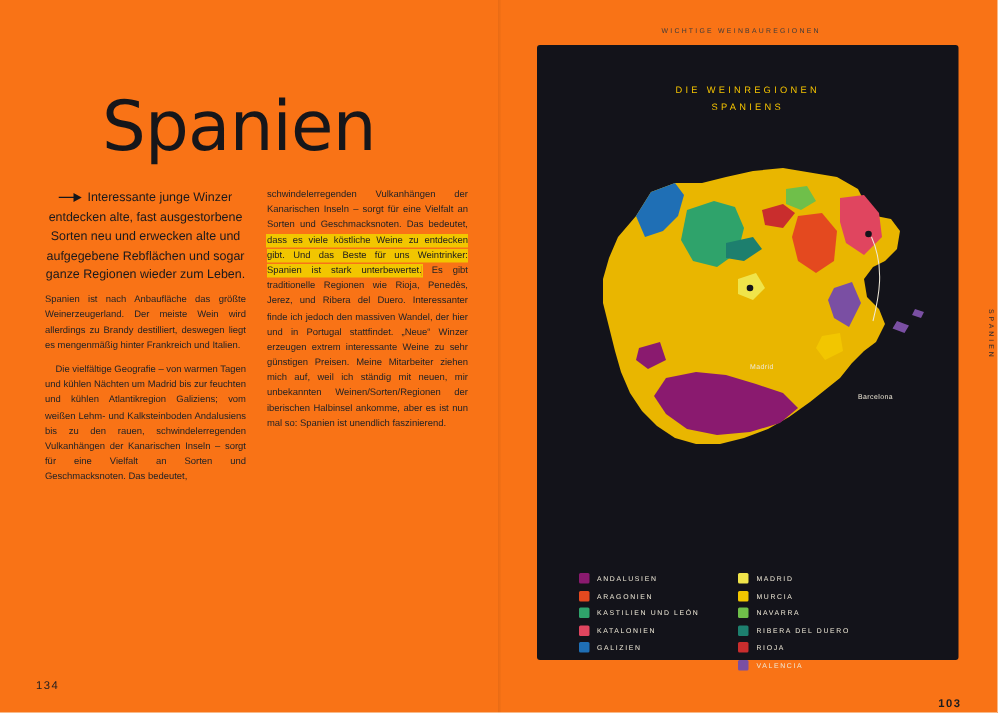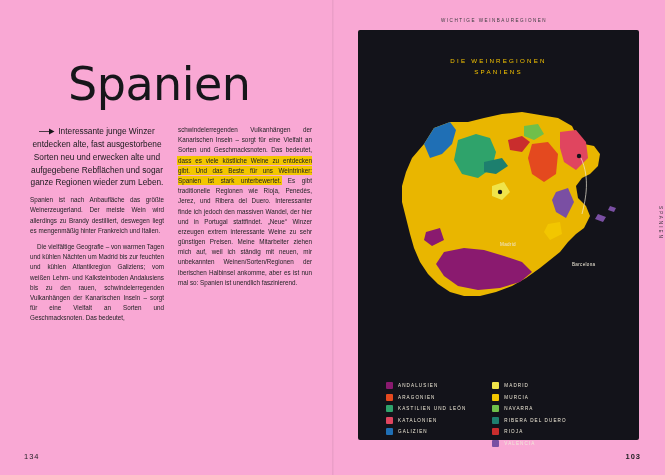--- a/index.html
+++ b/index.html
@@ -6,21 +6,21 @@
   html, body {
     margin: 0; padding: 0;
     width: 665px; height: 475px;
     background: #f7f2e4;
     font-family: "Liberation Sans", sans-serif;
     overflow: hidden;
   }
   #page {
     position: relative;
     width: 665px; height: 475px;
-    background: #f9a8d4;
+    background: #f97316;
   }
   
   .gutter {
     position: absolute;
     left: 332px; top: 0; width: 2px; height: 475px;
     background: linear-gradient(to right, rgba(0,0,0,0.07), rgba(0,0,0,0.02));
   }
 
   
   .left-page {
@@ -147,21 +147,21 @@
     position: absolute;
     right: 2px; top: 206px;
     writing-mode: vertical-rl;
     font-size: 4.6px;
     letter-spacing: 2px;
     color: #2c2c30;
     text-transform: uppercase;
   }
   .folio-right {
     position: absolute;
-    right: 24px; bottom: 14px;
+    right: 24px; bottom: 2px;
     font-size: 7.5px;
     letter-spacing: 1px;
     color: #1d1d20;
     font-weight: bold;
   }
 </style>
 </head>
 <body>
 
 <div id="page">

